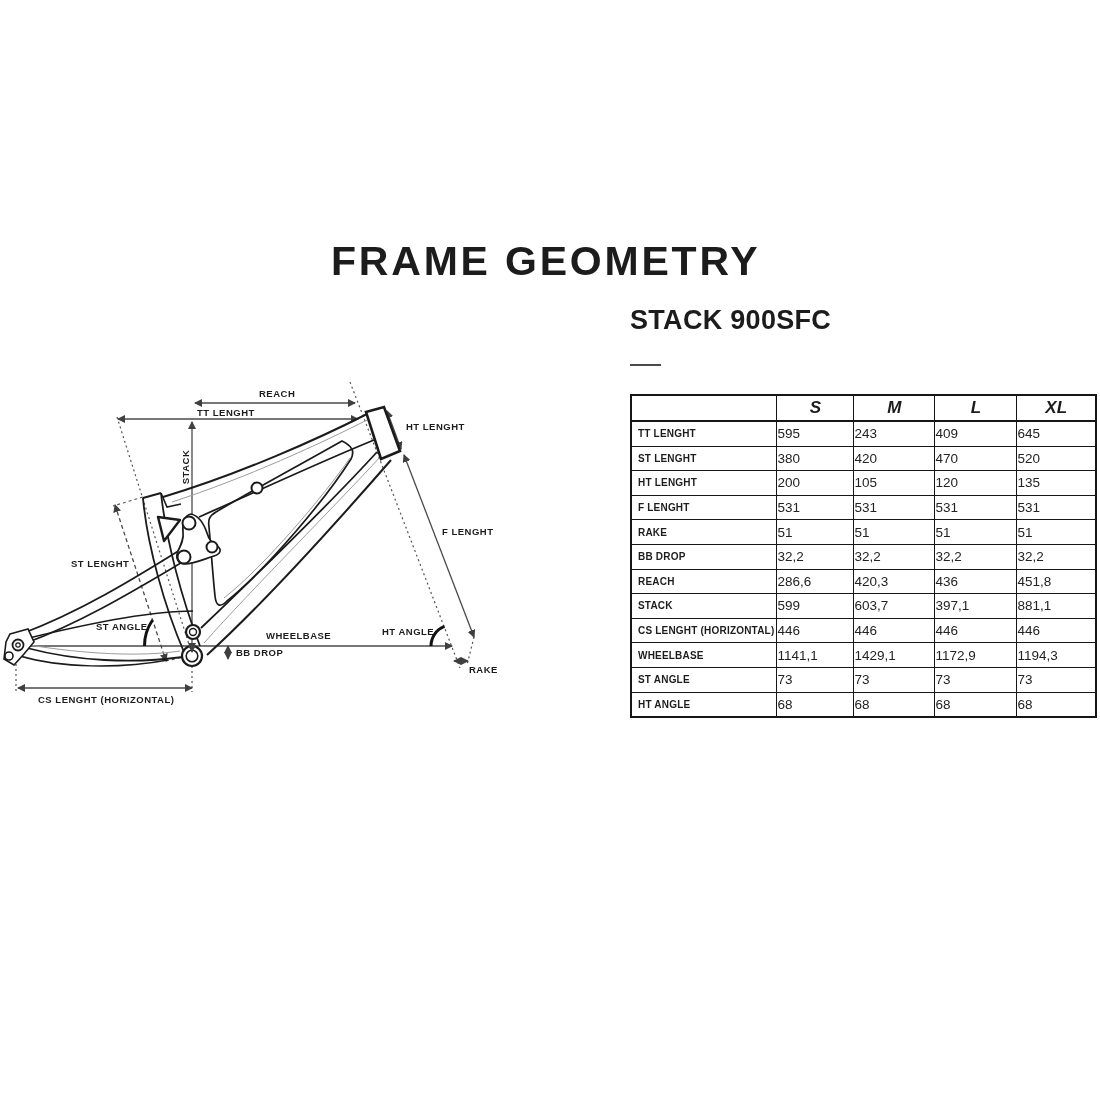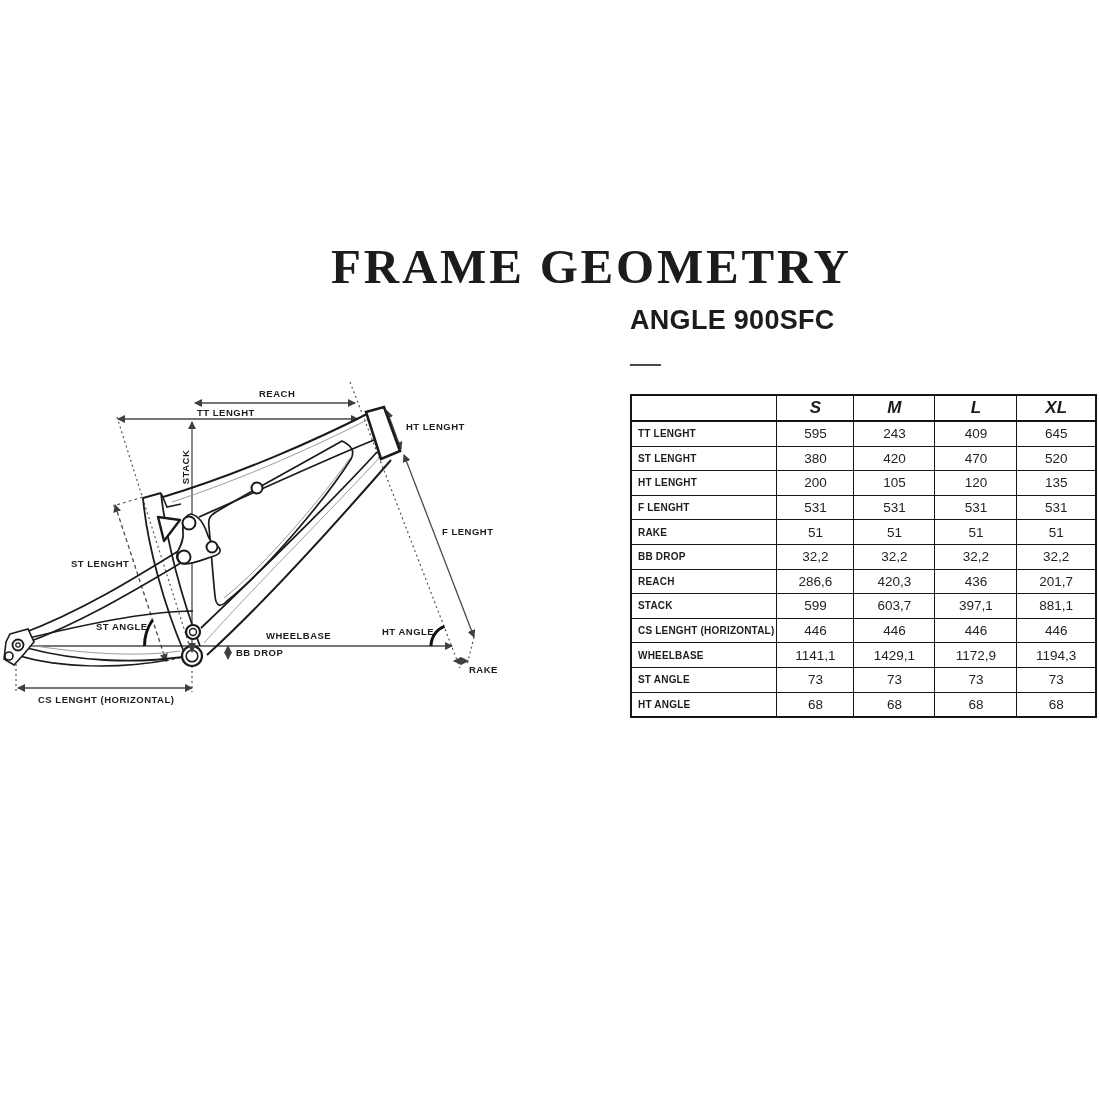--- a/index.html
+++ b/index.html
@@ -3,21 +3,21 @@
 <meta charset="utf-8">
 <style>
   html,body { margin:0; padding:0; }
   body {
     width:1100px; height:1100px; position:relative; overflow:hidden;
     background:#ffffff; color:#1c1c1c;
     font-family:"Liberation Sans", sans-serif;
   }
   .page-title {
     position:absolute; left:331px; top:238px;
-    font-size:49px; font-weight:700; letter-spacing:2.8px; white-space:nowrap;font-family:Liberation Serif, serif;
+    font-size:41px; font-weight:700; letter-spacing:2.8px; white-space:nowrap;
   }
   .model-name {
     position:absolute; left:630px; top:305px;
     font-size:27px; font-weight:700; letter-spacing:0.3px; white-space:nowrap;
   }
   .model-rule {
     position:absolute; left:630px; top:364px; width:31px; height:2px; background:#4a4a4a;
   }
   
   .geo-table {
@@ -30,37 +30,37 @@
     height:24px; font-style:italic; font-size:17px; font-weight:700;
     text-align:center; border-bottom-width:2.2px; padding:0;
   }
   .geo-table th.corner { border-bottom-width:2.2px; }
   .geo-table td.row-label {
     font-size:10px; font-weight:700; letter-spacing:0.2px;
     text-align:left; padding:0 2px 0 6px; white-space:nowrap;
   }
   .geo-table td.val {
     height:23.6px; font-size:13.5px; font-weight:400; color:#232323;
-    text-align:center; padding:0;
+    padding:0;
   }
   
   .frame-svg { position:absolute; left:0; top:380px; }
   .dlabel {
     position:absolute; font-size:9.5px; font-weight:700; letter-spacing:0.5px;
     white-space:nowrap; color:#1c1c1c;
   }
   .dlabel.rot {
     transform:translate(-50%,-50%) rotate(-90deg);
   }
 </style>
 </head>
 <body>
 
 <div class="page-title">FRAME GEOMETRY</div>
-<div class="model-name">ANGLE 900SFC</div>
+<div class="model-name">STACK 900SFC</div>
 <div class="model-rule"></div>
 
 <svg class="frame-svg" width="560" height="340" viewBox="0 380 560 340" xmlns="http://www.w3.org/2000/svg">
   <defs>
     <marker id="ah" markerUnits="userSpaceOnUse" markerWidth="8" markerHeight="8" viewBox="0 0 8 8" refX="7" refY="4" orient="auto-start-reverse">
       <path d="M0,0 L8,4 L0,8 Z" fill="#3f3f3f"></path>
     </marker>
   </defs>
 
   <g stroke="#555" stroke-width="1.2" stroke-dasharray="2 3" fill="none">
@@ -208,21 +208,21 @@
         <td class="val">32,2</td>
         <td class="val">32,2</td>
         <td class="val">32,2</td>
         <td class="val">32,2</td>
       </tr>
       <tr>
         <td class="row-label">REACH</td>
         <td class="val">286,6</td>
         <td class="val">420,3</td>
         <td class="val">436</td>
-        <td class="val">201,7</td>
+        <td class="val">451,8</td>
       </tr>
       <tr>
         <td class="row-label">STACK</td>
         <td class="val">599</td>
         <td class="val">603,7</td>
         <td class="val">397,1</td>
         <td class="val">881,1</td>
       </tr>
       <tr>
         <td class="row-label">CS LENGHT (HORIZONTAL)</td>

